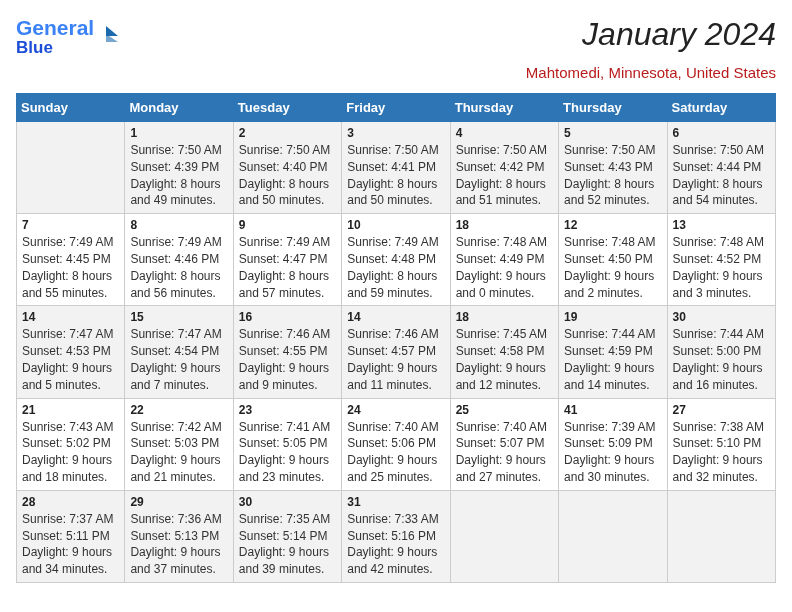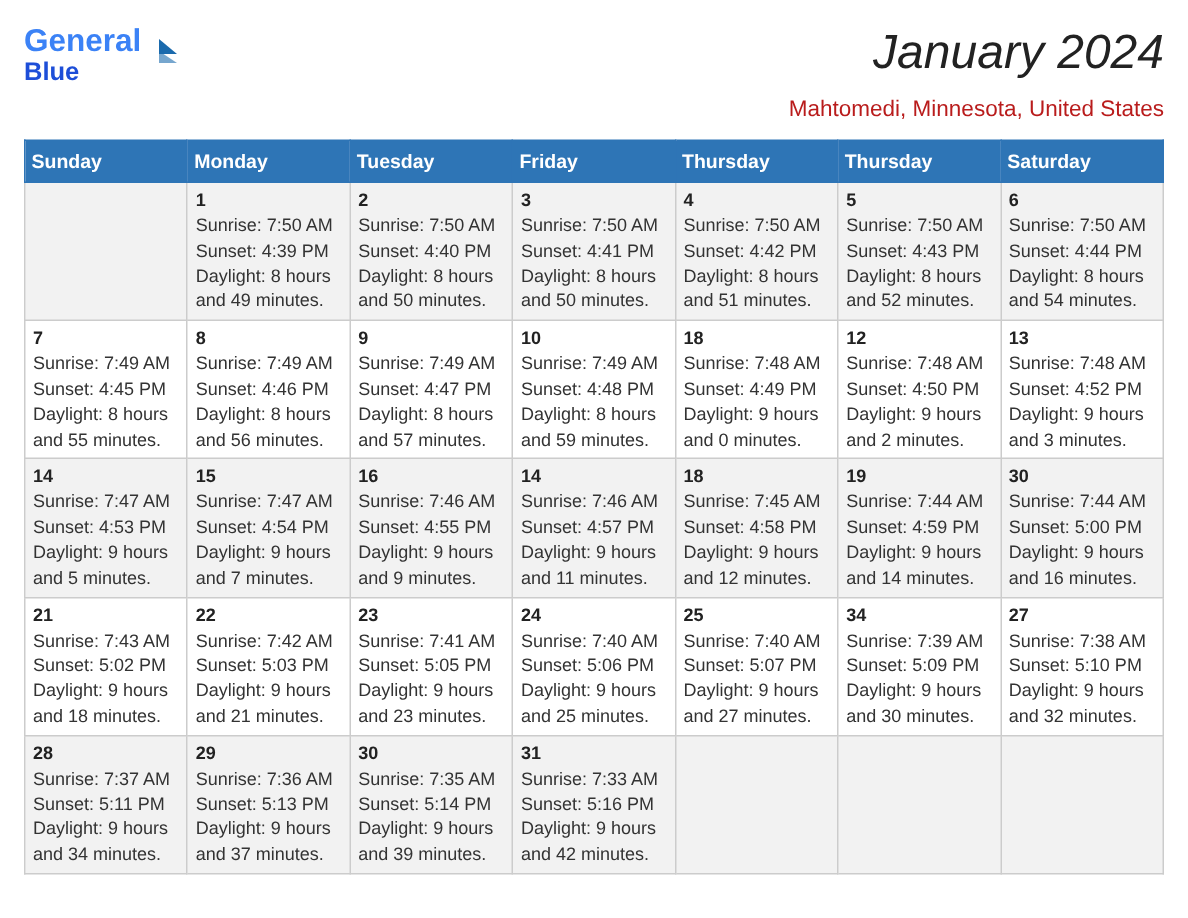--- a/index.html
+++ b/index.html
@@ -216,21 +216,21 @@
         </td>
         <td>
           <span class="day-num">24</span>
           <span class="day-detail">Sunrise: 7:40 AM<br>Sunset: 5:06 PM<br>Daylight: 9 hours and 25 minutes.</span>
         </td>
         <td>
           <span class="day-num">25</span>
           <span class="day-detail">Sunrise: 7:40 AM<br>Sunset: 5:07 PM<br>Daylight: 9 hours and 27 minutes.</span>
         </td>
         <td>
-          <span class="day-num">34</span>
+          <span class="day-num">41</span>
           <span class="day-detail">Sunrise: 7:39 AM<br>Sunset: 5:09 PM<br>Daylight: 9 hours and 30 minutes.</span>
         </td>
         <td>
           <span class="day-num">27</span>
           <span class="day-detail">Sunrise: 7:38 AM<br>Sunset: 5:10 PM<br>Daylight: 9 hours and 32 minutes.</span>
         </td>
       </tr>
       <tr>
         <td>
           <span class="day-num">28</span>

